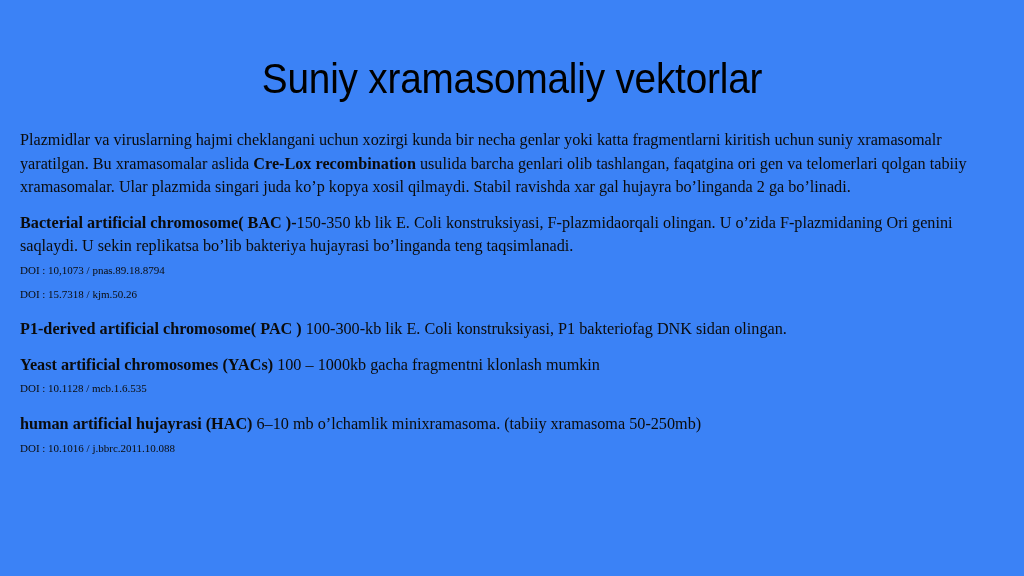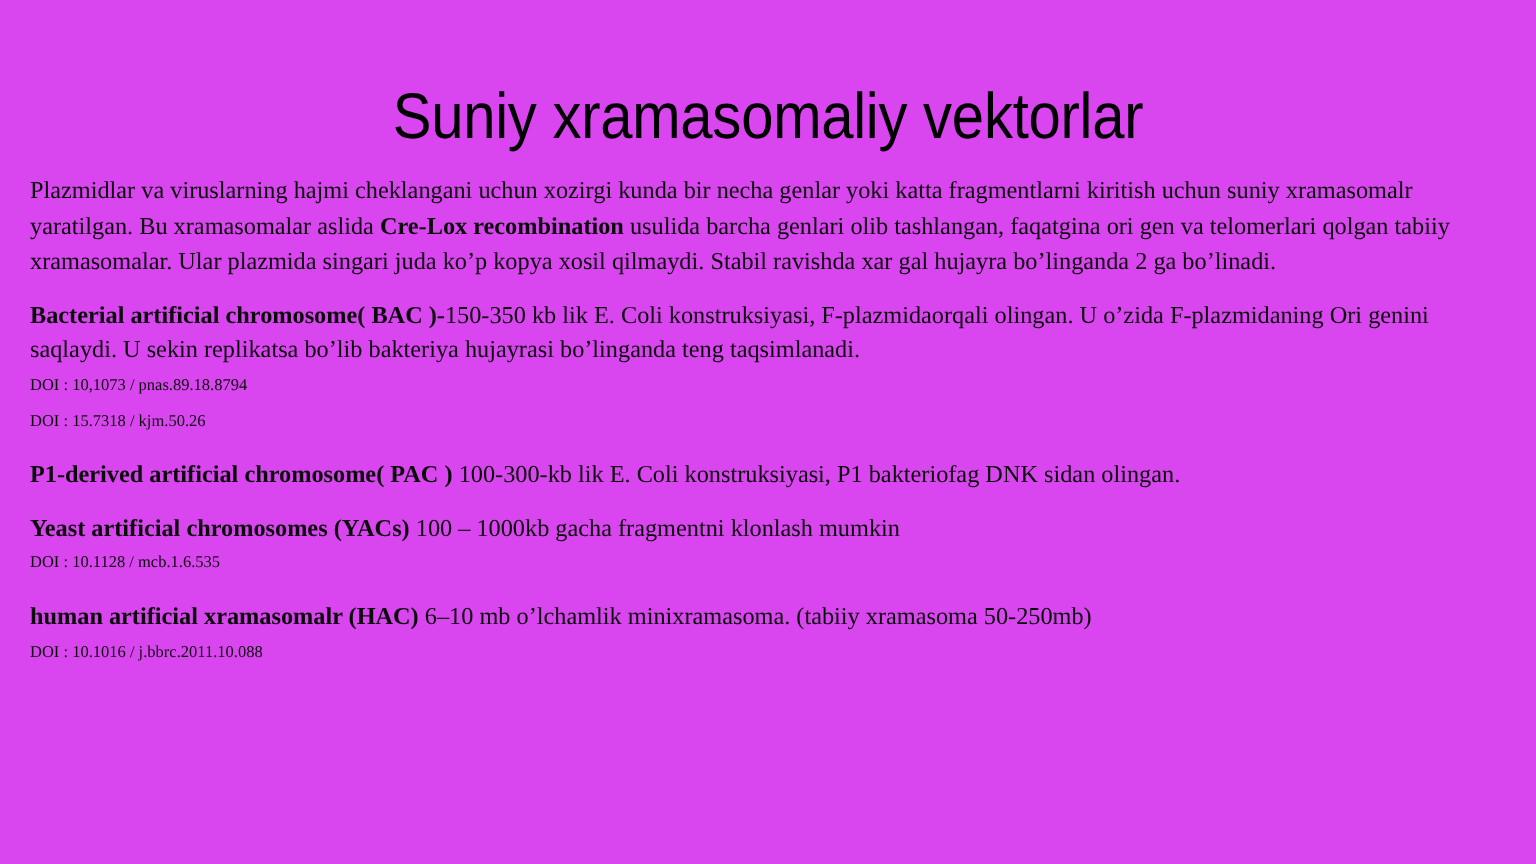--- a/index.html
+++ b/index.html
@@ -12,21 +12,21 @@
     height: 576px;
     overflow: hidden;
     font-family: "Liberation Serif", "DejaVu Serif", serif;
     color: #000000;
     -webkit-font-smoothing: antialiased;
   }
   .slide {
     position: relative;
     width: 1024px;
     height: 576px;
-    background: #d946ef;
+    background: #3b82f6;
     box-sizing: border-box;
   }
   .slide-title {
     position: absolute;
     left: 0;
     top: 52px;
     width: 1024px;
     text-align: center;
     font-family: "Liberation Sans", "DejaVu Sans", sans-serif;
     font-weight: 400;
@@ -34,21 +34,21 @@
     line-height: 52px;
     letter-spacing: -0.2px;
     transform: scaleX(0.90);
     transform-origin: center top;
     color: #000000;
     white-space: nowrap;
   }
   .body-block {
     position: absolute;
     left: 20px;
-    top: 116px;
+    top: 129px;
     width: 990px;
   }
   .para {
     font-size: 16.2px;
     line-height: 23.6px;
     text-align: left;
     margin: 0;
     color: #0b0b0b;
   }
   .para.intro {
@@ -91,18 +91,18 @@
     <div class="section">
       <p class="para"><span class="lead">P1-derived artificial chromosome( PAC )</span><span> 100-300-kb  lik E. Coli konstruksiyasi, P1 bakteriofag DNK sidan olingan.</span></p>
     </div>
 
     <div class="section">
       <p class="para"><span class="lead">Yeast artificial chromosomes (YACs)</span><span> 100 – 1000kb gacha fragmentni klonlash mumkin</span></p>
       <p class="doi">DOI :  10.1128 / mcb.1.6.535</p>
     </div>
 
     <div class="section">
-      <p class="para"><span class="lead">human artificial xramasomalr (HAC)</span><span>  6–10 mb o’lchamlik minixramasoma. (tabiiy xramasoma 50-250mb)</span></p>
+      <p class="para"><span class="lead">human artificial hujayrasi (HAC)</span><span>  6–10 mb o’lchamlik minixramasoma. (tabiiy xramasoma 50-250mb)</span></p>
       <p class="doi">DOI : 10.1016 / j.bbrc.2011.10.088</p>
     </div>
 
   </div>
 </div>
 
 </body></html>

